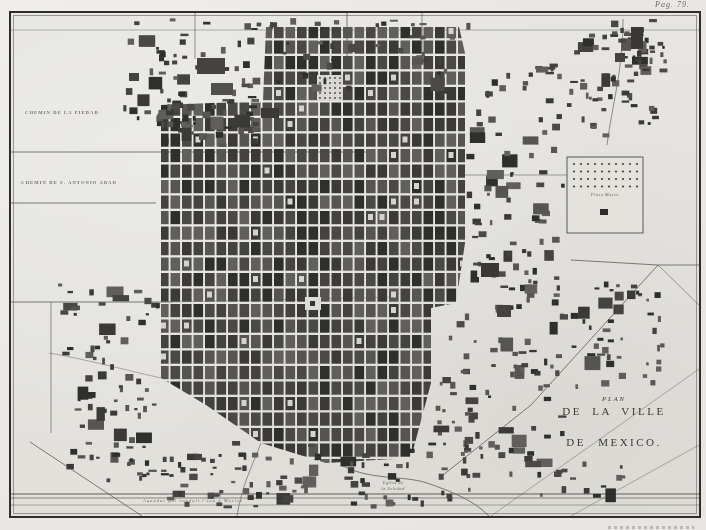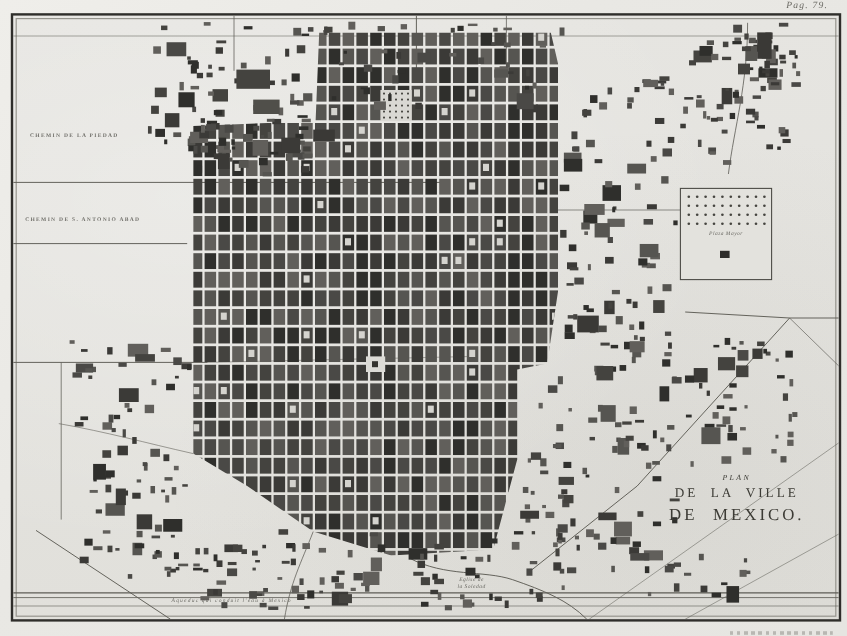--- a/index.html
+++ b/index.html
@@ -32,21 +32,21 @@
   }
   .lbl-caps{font-size:4.6px;letter-spacing:1.1px;font-weight:bold;opacity:.8;}
   .lbl-italic{font-style:italic;font-size:4.6px;letter-spacing:.4px;opacity:.85;}
   .lbl-center{text-align:center;}
   .title-block{
     position:absolute;left:520px;top:382px;width:166px;text-align:center;
     color:#3c3b35;
   }
   .title-line1{font-size:6.5px;letter-spacing:2px;font-style:italic;}
   .title-line2{font-size:11px;letter-spacing:2.5px;word-spacing:5px;margin-top:3px;}
-  .title-line3{font-size:14px;letter-spacing:2.5px;word-spacing:7px;margin-top:5px;}
+  .title-line3{font-size:11px;letter-spacing:2.5px;word-spacing:7px;margin-top:19px;}
   .engraver-smudge{
     position:absolute;right:12px;bottom:1px;width:86px;height:3px;opacity:.5;
     background:repeating-linear-gradient(90deg,#8b8a84 0 3px,transparent 3px 6px);
   }
 </style>
 </head>
 <body>
 
 <div class="sheet">
 

